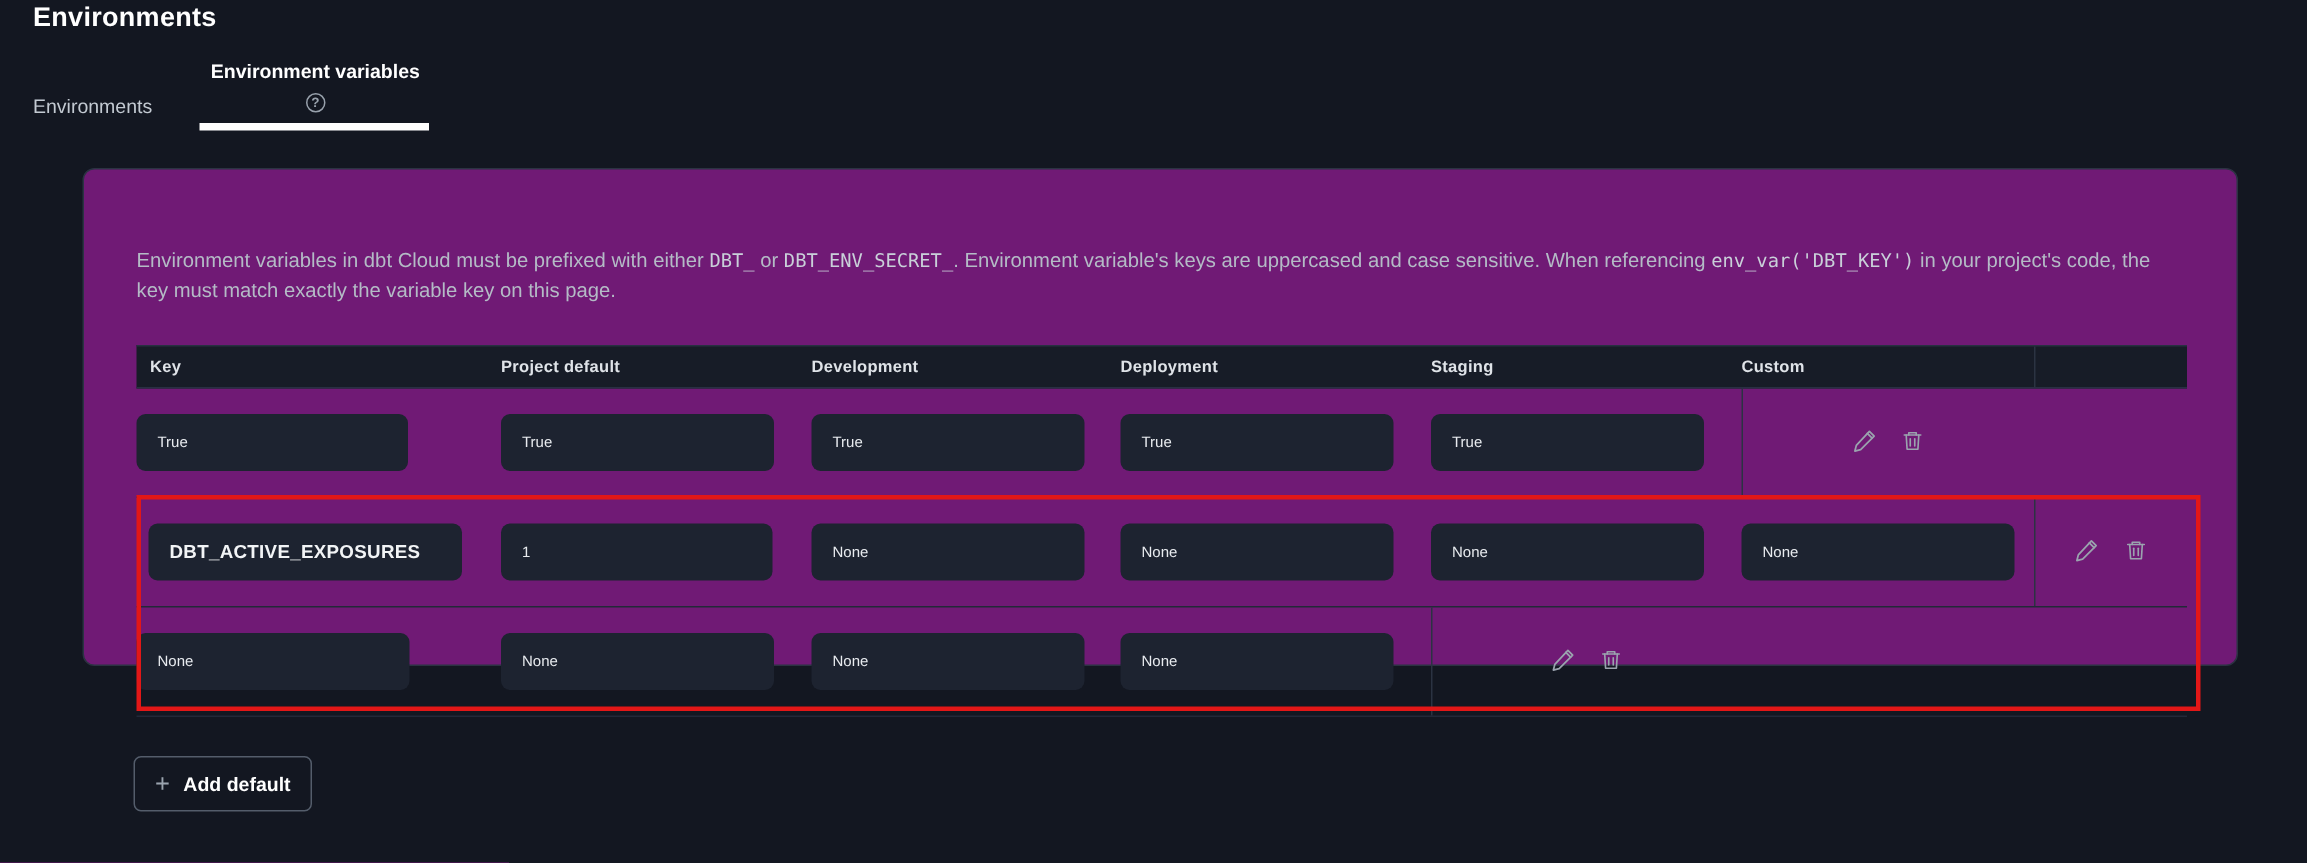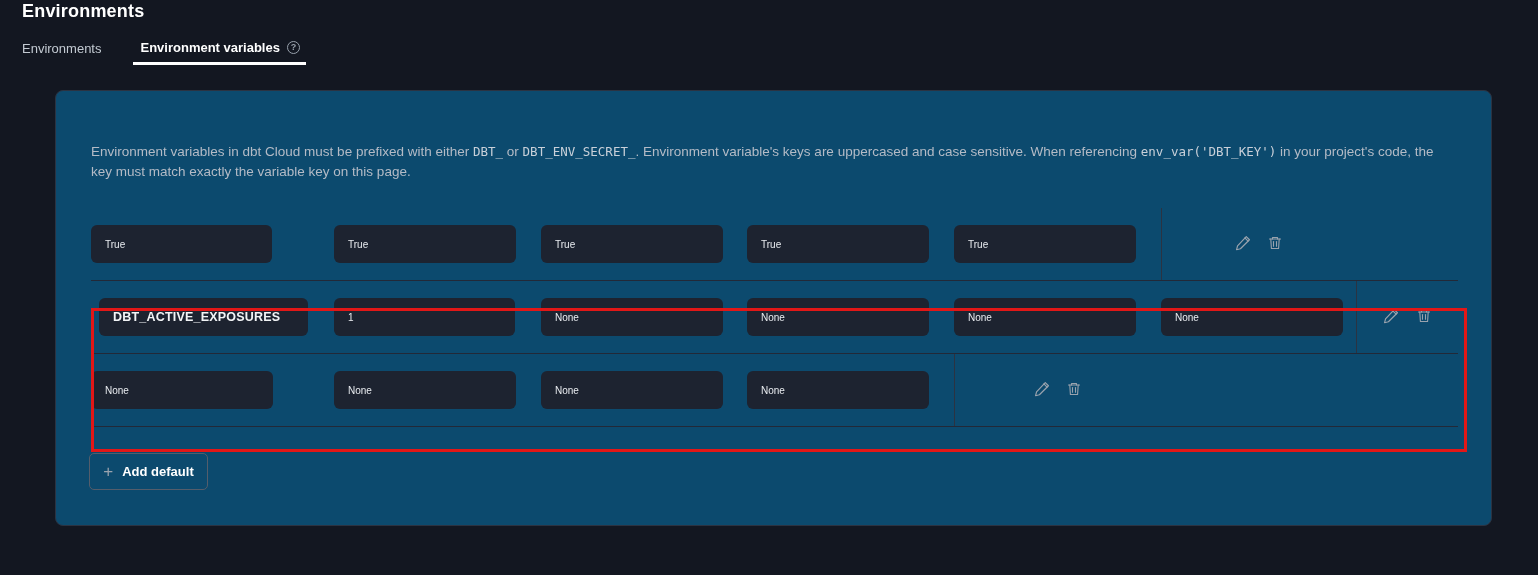--- a/index.html
+++ b/index.html
@@ -19,33 +19,33 @@
   .tabbar {
     position:absolute; left:22px; top:40px;
     display:flex; align-items:flex-end; gap:32px;
   }
   .tab {
     font-size:13px; color:#c3cad2; padding-bottom:9px; cursor:pointer;
     display:flex; align-items:center; gap:7px;
   }
   .tab.active {
     color:#ffffff; font-weight:bold;
-    border-bottom:3px solid #ffffff;
-    padding-left:7px; padding-right:6px; padding-bottom:7px;
+    border-bottom:5px solid #ffffff;
+    padding-left:7px; padding-right:6px; padding-bottom:7px;flex-direction:column;
   }
   .help-icon {
     width:13px; height:13px; border:1px solid #98a1ac; border-radius:50%;
     color:#98a1ac; font-size:9px; font-weight:bold;
     display:inline-flex; align-items:center; justify-content:center;
     line-height:1;
   }
   .card {
-    position:absolute; left:55px; top:90px;
-    width:1437px; height:436px;
-    background:#0c4a6e;
+    position:absolute; left:55px; top:112px;
+    width:1437px; height:332px;
+    background:#701a75;
     border:1px solid #2b3342; border-radius:8px;
   }
   .description {
     margin:51px 35px 0 35px;
     font-size:13.5px; line-height:20px; color:#b4bbc6;
     max-width:1366px;
   }
   .description .code {
     font-family:"DejaVu Sans Mono","Liberation Mono",monospace;
     font-size:12.5px; color:#c9d0d9;
@@ -134,20 +134,29 @@
   <div class="tab active">
     <span>Environment variables</span>
     <span class="help-icon">?</span>
   </div>
 </nav>
 
 <section class="card">
   <p class="description" id="description"><span>Environment variables in dbt Cloud must be prefixed with either </span><span class="code">DBT_</span><span> or </span><span class="code">DBT_ENV_SECRET_</span><span>. Environment variable's keys are uppercased and case sensitive. When referencing </span><span class="code">env_var('DBT_KEY')</span><span> in your project's code, the key must match exactly the variable key on this page.</span></p>
 
   <div class="table-wrap">
+    <div class="t-grid t-head" id="table-head">
+        <div class="h-cell key">Key</div>
+        <div class="h-cell">Project default</div>
+        <div class="h-cell">Development</div>
+        <div class="h-cell">Deployment</div>
+        <div class="h-cell">Staging</div>
+        <div class="h-cell">Custom</div>
+        <div class="h-cell actions actions-cell"></div>
+      </div>
     <div id="table-body">
         <div class="t-grid t-row">
           <div>
             <div class="field-box" style="width: 181px;">True</div>
           </div>
           <div>
             <div class="field-box" style="width: 182px;">True</div>
           </div>
           <div>
             <div class="field-box" style="width: 182px;">True</div>

